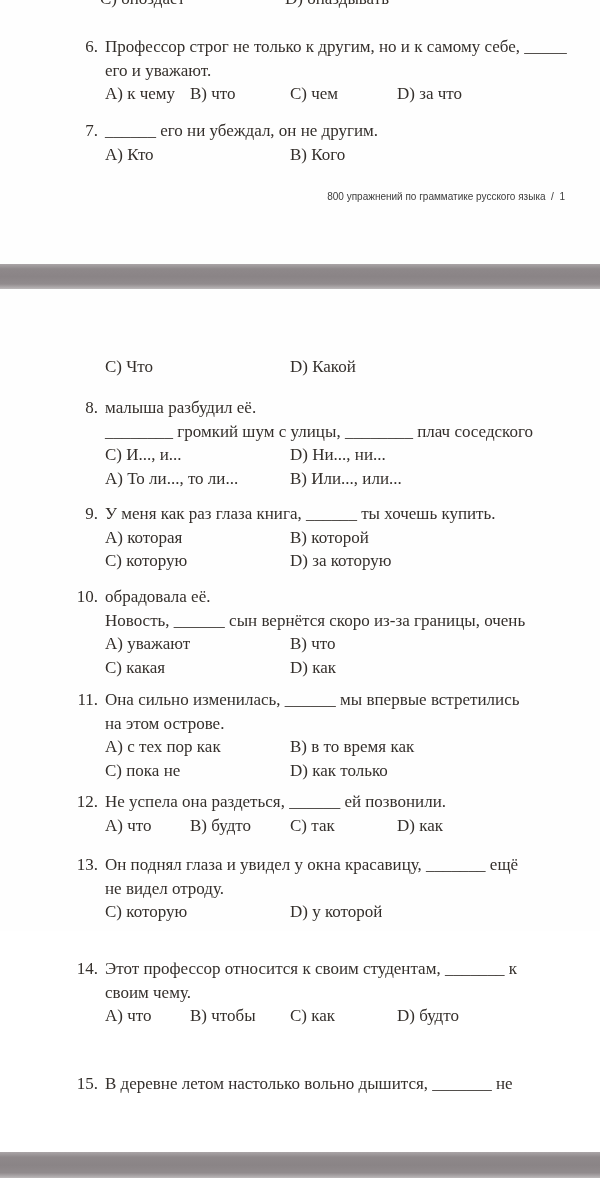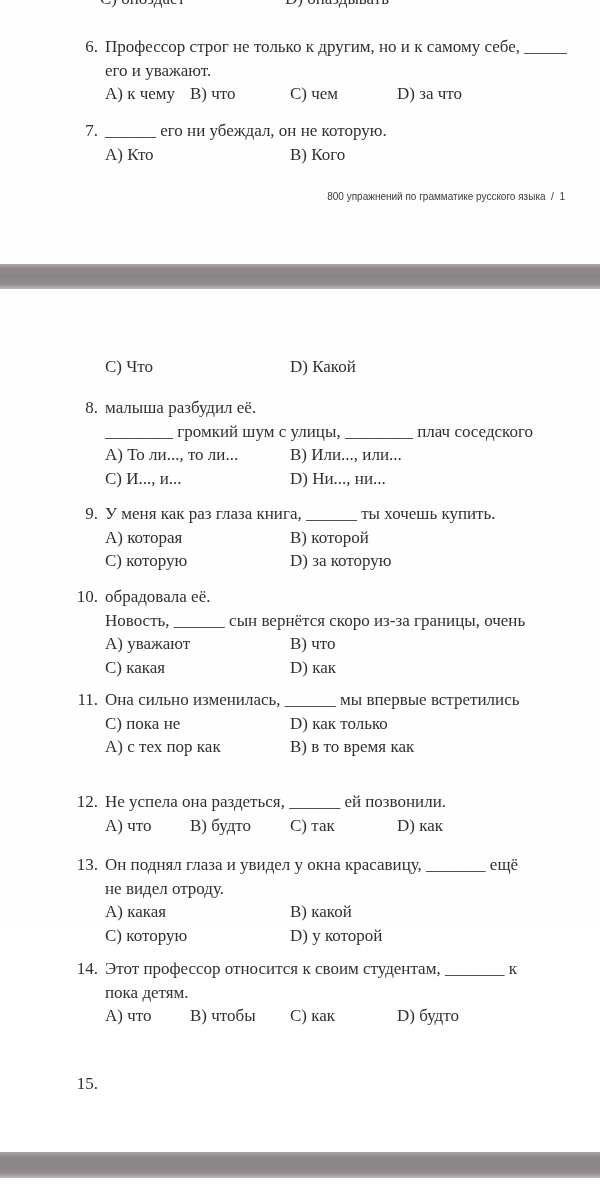--- a/index.html
+++ b/index.html
@@ -66,21 +66,21 @@
           <span class="opt c1">B) что</span>
           <span class="opt c2">C) чем</span>
           <span class="opt c3">D) за что</span>
         </div>
       </div>
     </div>
 
     <div class="q" style="top:119px">
       <div class="num">7.</div>
       <div class="qbody">
-        <div class="line">______ его ни убеждал, он не которую.</div>
+        <div class="line">______ его ни убеждал, он не другим.</div>
         <div class="orow">
           <span class="opt c0">A) Кто</span>
           <span class="opt c2">B) Кого</span>
         </div>
       </div>
     </div>
 
     <div class="footer" id="footer1">800 упражнений по грамматике русского языка  /  1</div>
   </div>
 
@@ -96,27 +96,27 @@
         </div>
       </div>
     </div>
 
     <div class="q" style="top:107px">
       <div class="num">8.</div>
       <div class="qbody">
         <div class="line">малыша разбудил её.</div>
         <div class="line">________ громкий шум с улицы, ________ плач соседского</div>
         <div class="orow">
+          <span class="opt c0">C) И..., и...</span>
+          <span class="opt c2">D) Ни..., ни...</span>
+        </div>
+        <div class="orow">
           <span class="opt c0">A) То ли..., то ли...</span>
           <span class="opt c2">B) Или..., или...</span>
         </div>
-        <div class="orow">
-          <span class="opt c0">C) И..., и...</span>
-          <span class="opt c2">D) Ни..., ни...</span>
-        </div>
       </div>
     </div>
 
     <div class="q" style="top:213px">
       <div class="num">9.</div>
       <div class="qbody">
         <div class="line">У меня как раз глаза книга, ______ ты хочешь купить.</div>
         <div class="orow">
           <span class="opt c0">A) которая</span>
           <span class="opt c2">B) которой</span>
@@ -141,27 +141,28 @@
           <span class="opt c0">C) какая</span>
           <span class="opt c2">D) как</span>
         </div>
       </div>
     </div>
 
     <div class="q" style="top:399px">
       <div class="num">11.</div>
       <div class="qbody">
         <div class="line">Она сильно изменилась, ______ мы впервые встретились</div>
+        <div class="line">на этом острове.</div>
+        <div class="orow">
+          <span class="opt c0">A) с тех пор как</span>
+          <span class="opt c2">B) в то время как</span>
+        </div>
         <div class="orow">
           <span class="opt c0">C) пока не</span>
           <span class="opt c2">D) как только</span>
-        </div>
-        <div class="orow">
-          <span class="opt c0">A) с тех пор как</span>
-          <span class="opt c2">B) в то время как</span>
         </div>
       </div>
     </div>
 
     <div class="q" style="top:501px">
       <div class="num">12.</div>
       <div class="qbody">
         <div class="line">Не успела она раздеться, ______ ей позвонили.</div>
         <div class="orow">
           <span class="opt c0">A) что</span>
@@ -171,45 +172,44 @@
         </div>
       </div>
     </div>
 
     <div class="q" style="top:564px">
       <div class="num">13.</div>
       <div class="qbody">
         <div class="line">Он поднял глаза и увидел у окна красавицу, _______ ещё</div>
         <div class="line">не видел отроду.</div>
         <div class="orow">
-          <span class="opt c0">A) какая</span>
-          <span class="opt c2">B) какой</span>
-        </div>
-        <div class="orow">
           <span class="opt c0">C) которую</span>
           <span class="opt c2">D) у которой</span>
         </div>
       </div>
     </div>
 
     <div class="q" style="top:668px">
       <div class="num">14.</div>
       <div class="qbody">
         <div class="line">Этот профессор относится к своим студентам, _______ к</div>
-        <div class="line">пока детям.</div>
+        <div class="line">своим чему.</div>
         <div class="orow">
           <span class="opt c0">A) что</span>
           <span class="opt c1">B) чтобы</span>
           <span class="opt c2">C) как</span>
           <span class="opt c3">D) будто</span>
         </div>
       </div>
     </div>
 
     <div class="q" style="top:783px">
       <div class="num">15.</div>
+      <div class="qbody">
+        <div class="line">В деревне летом настолько вольно дышится, _______ не</div>
+      </div>
     </div>
 
   </div>
 
   <div class="divider" id="divider2"></div>
 
 </div>
 
 </body></html>

